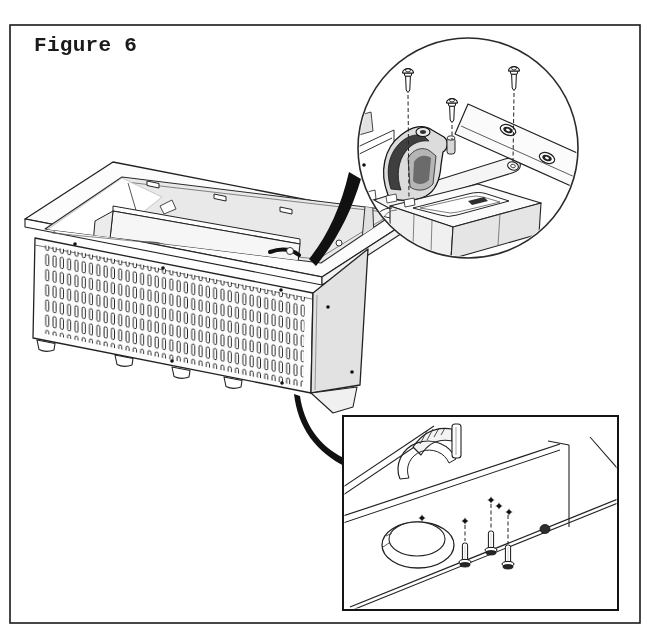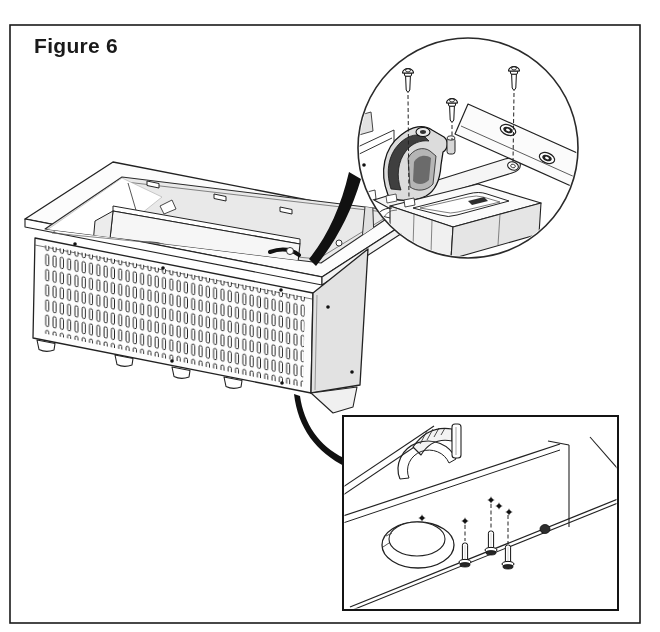--- a/index.html
+++ b/index.html
@@ -1,17 +1,17 @@
 <!DOCTYPE html>
 <html><head>
 <meta charset="utf-8">
 <style>
   html,body{margin:0;padding:0;background:#fff;}
   .page{position:relative;width:660px;height:632px;background:#fff;overflow:hidden;
-        font-family:Liberation Sans, sans-serif;}
+        font-family:Liberation Mono, monospace;}
   .fig-label{position:absolute;left:34px;top:34px;font-size:21px;font-weight:bold;
              color:#1a1a1a;letter-spacing:.3px;}
   svg{position:absolute;left:0;top:0;}
 </style>
 </head>
 <body>
 
 <div class="page">
 
   <svg width="660" height="632" viewBox="0 0 660 632">

